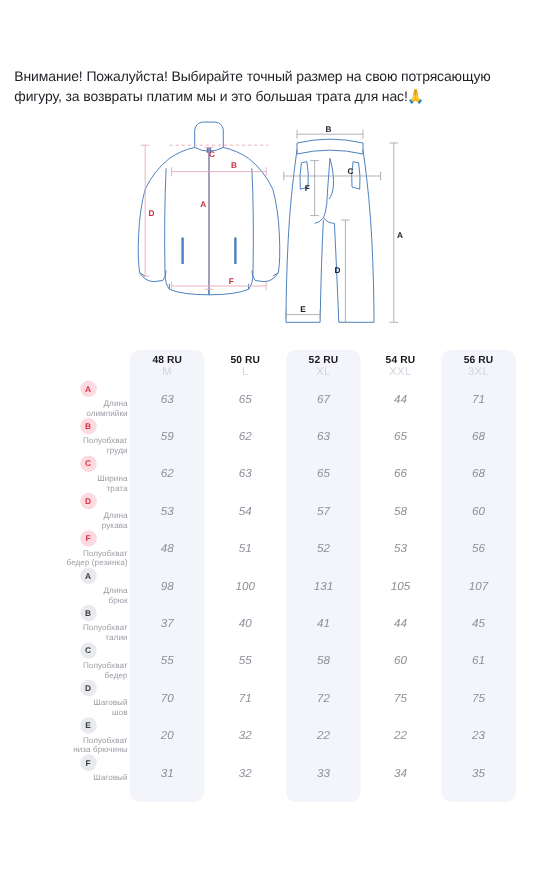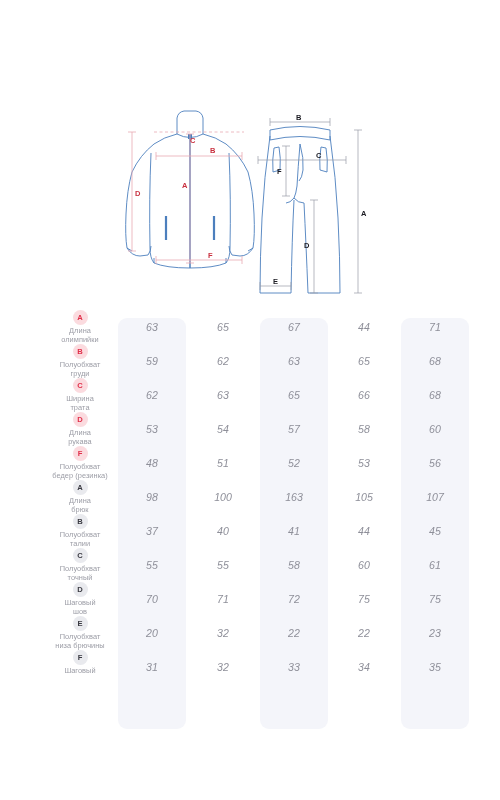--- a/index.html
+++ b/index.html
@@ -129,20 +129,21 @@
   }
   .badge.gray {
     background: #e9eaee;
     color: #3a3a42;
   }
   .rowlabel .cap {
     font-size: 7.4px;
     line-height: 9px;
     color: #9b9ca5;
     letter-spacing: 0.05px;
+    text-align: right;
   }
 
   .vcell {
     position: absolute;
     width: 68px;
     top: 9px;
     text-align: center;
     font-size: 10.6px;
     color: #8e8f99;
     font-style: italic;
@@ -151,20 +152,23 @@
   .c1 { left: 189px; }
   .c2 { left: 260px; }
   .c3 { left: 330px; }
   .c4 { left: 401px; }
 </style>
 </head>
 <body>
 
 <div class="page">
 
+  <div class="notice">
+    <span>Внимание! Пожалуйста! Выбирайте точный размер на свою потрясающую фигуру, за возвраты платим мы и это большая трата для нас!</span><span class="emoji">🙏</span>
+  </div>
 
   <div class="diagram">
     <svg width="270" height="200" viewBox="0 0 270 200">
       <g fill="none" stroke="#4c7fbd" stroke-width="0.9">
 
         <path d="M59,26 L59,10 Q60,4 66,3 L78,3 Q84,4 85,10 L85,26"></path>
         <path d="M59,26 Q72,33 85,26"></path>
 
         <path d="M59,26 Q46,29 36,36 Q22,47 14,64"></path>
         <path d="M85,26 Q98,29 108,36 Q122,47 130,64"></path>
@@ -268,20 +272,42 @@
     </svg>
   </div>
 
   <div class="table">
     <div class="bands">
       <div class="band b1"></div>
       <div class="band b3"></div>
       <div class="band b5"></div>
     </div>
     <div class="grid">
+      <div class="hrow" id="header-row">
+          <div class="hcell" style="left: 118px;">
+            <div class="ru">48 RU</div>
+            <div class="intl">M</div>
+          </div>
+          <div class="hcell" style="left: 189px;">
+            <div class="ru">50 RU</div>
+            <div class="intl">L</div>
+          </div>
+          <div class="hcell" style="left: 260px;">
+            <div class="ru">52 RU</div>
+            <div class="intl">XL</div>
+          </div>
+          <div class="hcell" style="left: 330px;">
+            <div class="ru">54 RU</div>
+            <div class="intl">XXL</div>
+          </div>
+          <div class="hcell" style="left: 401px;">
+            <div class="ru">56 RU</div>
+            <div class="intl">3XL</div>
+          </div>
+        </div>
       <div id="body-rows">
           <div class="row">
             <div class="rowlabel">
               <span class="badge pink">A</span>
               <div class="cap">Длина</div>
               <div class="cap">олимпийки</div>
             </div>
             <div class="vcell c0">63</div>
             <div class="vcell c1">65</div>
             <div class="vcell c2">67</div>
@@ -337,41 +363,41 @@
             <div class="vcell c4">56</div>
           </div>
           <div class="row">
             <div class="rowlabel">
               <span class="badge gray">A</span>
               <div class="cap">Длина</div>
               <div class="cap">брюк</div>
             </div>
             <div class="vcell c0">98</div>
             <div class="vcell c1">100</div>
-            <div class="vcell c2">163</div>
+            <div class="vcell c2">131</div>
             <div class="vcell c3">105</div>
             <div class="vcell c4">107</div>
           </div>
           <div class="row">
             <div class="rowlabel">
               <span class="badge gray">B</span>
               <div class="cap">Полуобхват</div>
               <div class="cap">талии</div>
             </div>
             <div class="vcell c0">37</div>
             <div class="vcell c1">40</div>
             <div class="vcell c2">41</div>
             <div class="vcell c3">44</div>
             <div class="vcell c4">45</div>
           </div>
           <div class="row">
             <div class="rowlabel">
               <span class="badge gray">C</span>
               <div class="cap">Полуобхват</div>
-              <div class="cap">точный</div>
+              <div class="cap">бедер</div>
             </div>
             <div class="vcell c0">55</div>
             <div class="vcell c1">55</div>
             <div class="vcell c2">58</div>
             <div class="vcell c3">60</div>
             <div class="vcell c4">61</div>
           </div>
           <div class="row">
             <div class="rowlabel">
               <span class="badge gray">D</span>

